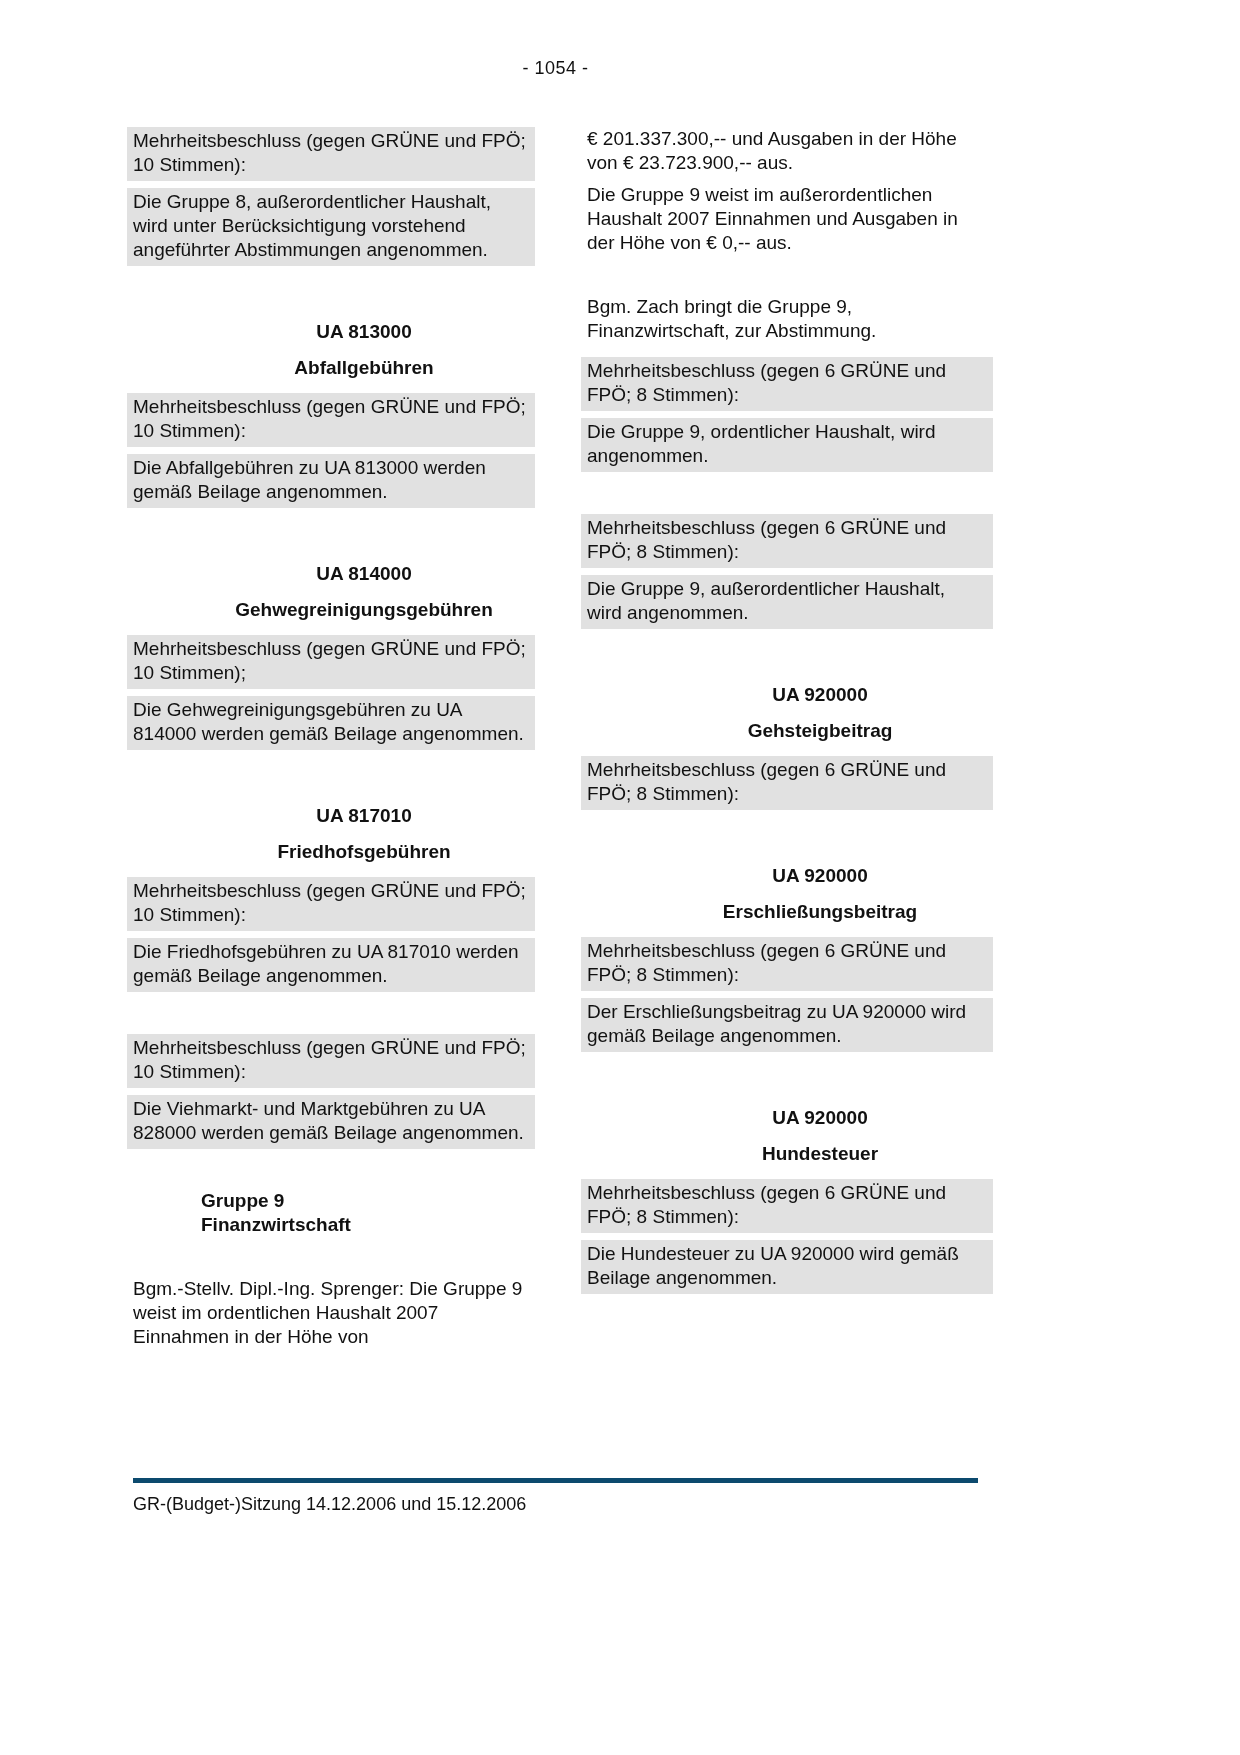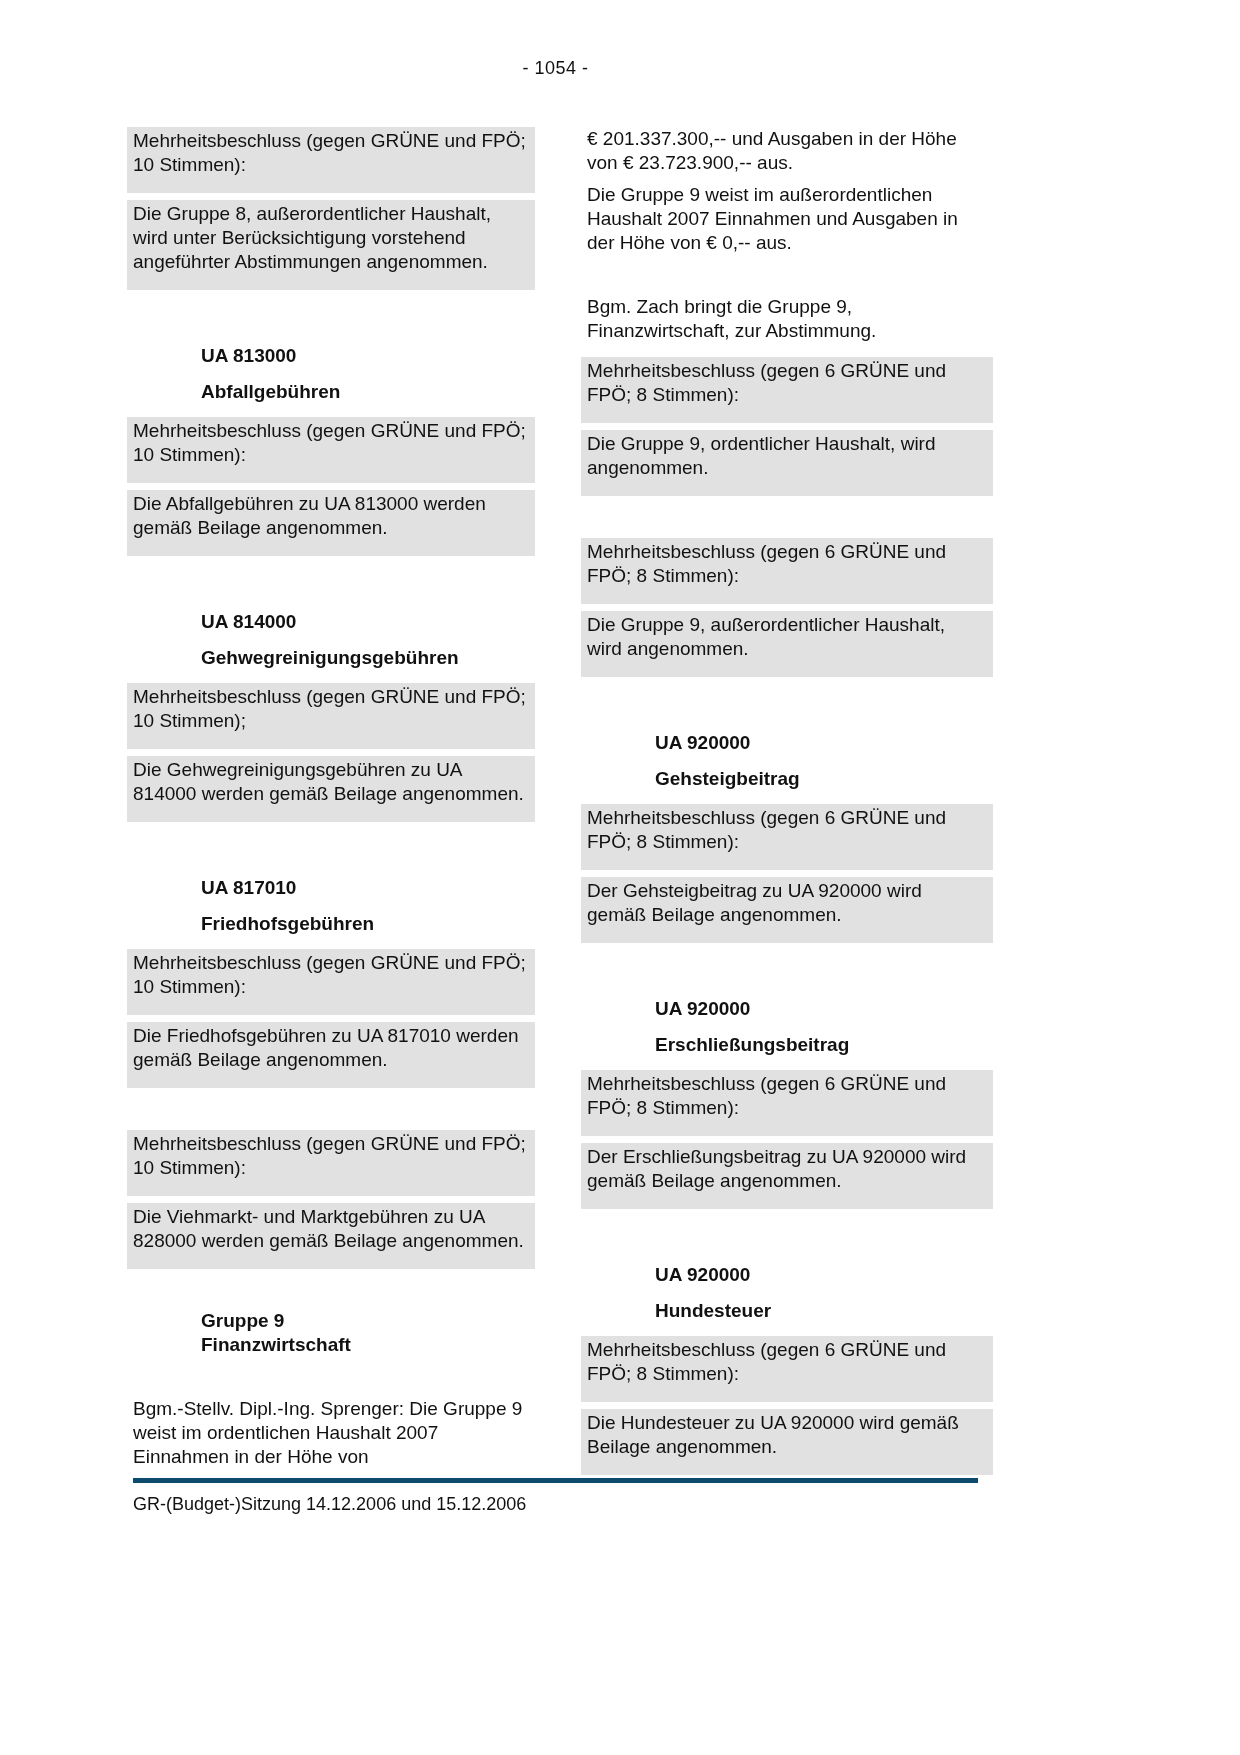--- a/index.html
+++ b/index.html
@@ -35,30 +35,31 @@
     line-height: 24px;
   }
   .col-right { width: 398px; }
 
   .block { margin-top: 0; }
   .col > .block:first-child { margin-top: 0 !important; }
 
   
   .hl {
     background: #e1e1e1;
-    padding: 2px 8px 16px 6px;
+    padding: 2px 8px 4px 6px;
     margin: 0 -8px 7px -6px;
   }
   .highlight-block + .highlight-block { margin-top: 42px; }
   .para + .highlight-block { margin-top: 14px; }
 
   
   .ua-heading {
     margin: 54px 0 13px 68px;
     font-weight: bold;
+    text-align: center;
   }
   .ua-heading .h-line:first-child { margin-bottom: 12px; }
 
   
   .group-heading {
     margin: 40px 0 0 68px;
     font-weight: bold;
   }
 
   
@@ -135,21 +136,20 @@
         <div class="block highlight-block">
           <p class="hl"><span>Mehrheitsbeschluss (gegen 6 GRÜNE und FPÖ; 8 Stimmen):</span></p>
           <p class="hl"><span>Die Gruppe 9, außerordentlicher Haushalt, wird angenommen.</span></p>
         </div>
         <div class="block ua-heading">
           <div class="h-line">UA 920000</div>
           <div class="h-line">Gehsteigbeitrag</div>
         </div>
         <div class="block highlight-block">
           <p class="hl"><span>Mehrheitsbeschluss (gegen 6 GRÜNE und FPÖ; 8 Stimmen):</span></p>
-          <p class="hl"><span>Der Gehsteigbeitrag zu UA 920000 wird gemäß </span><span class="underline">Beilage</span><span> angenommen.</span></p>
         </div>
         <div class="block ua-heading">
           <div class="h-line">UA 920000</div>
           <div class="h-line">Erschließungsbeitrag</div>
         </div>
         <div class="block highlight-block">
           <p class="hl"><span>Mehrheitsbeschluss (gegen 6 GRÜNE und FPÖ; 8 Stimmen):</span></p>
           <p class="hl"><span>Der Erschließungsbeitrag zu UA 920000 wird gemäß </span><span class="underline">Beilage</span><span> angenommen.</span></p>
         </div>
         <div class="block ua-heading">

